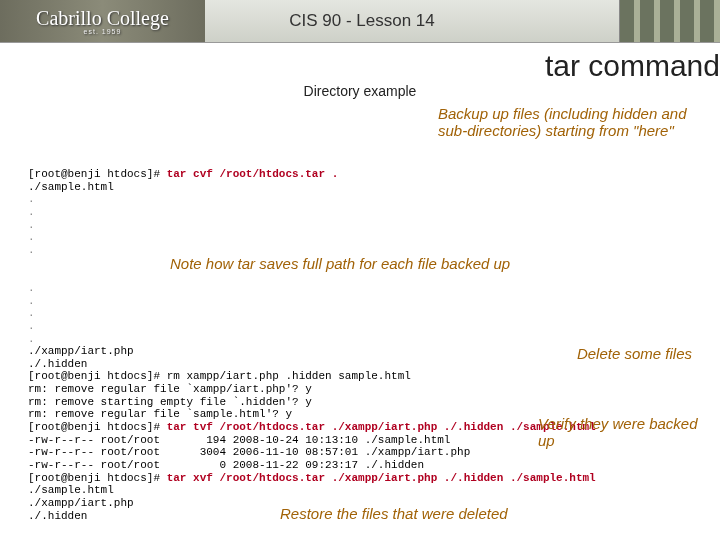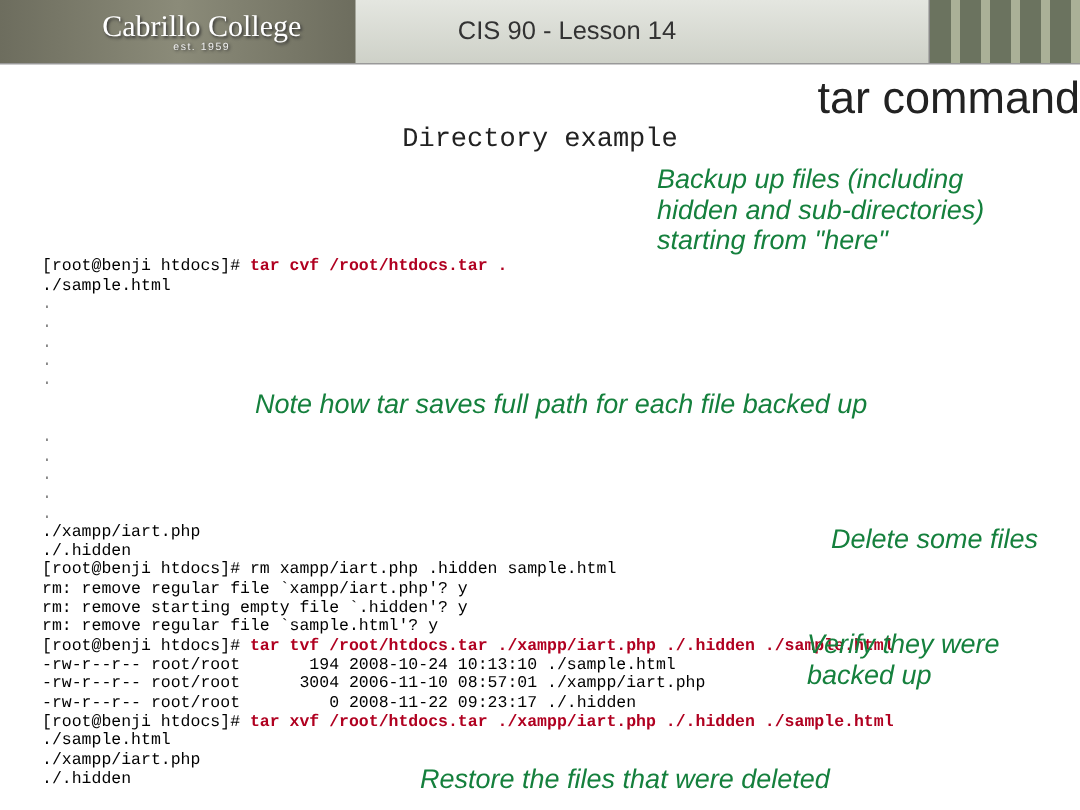--- a/index.html
+++ b/index.html
@@ -20,21 +20,20 @@
     display: flex;
     align-items: center;
   }
   .logo-wrap {
     width: 205px;
     height: 42px;
     background: linear-gradient(to right,#6d6d5e,#8b8b79 50%,#6d6d5e);
     display:flex;
     align-items:center;
     justify-content:center;
-    padding-left:32px;
   }
   .logo {
     font-family: "Brush Script MT","Comic Sans MS",cursive;
     color:#fff;
     font-size: 20px;
     line-height:1;
     text-shadow:1px 1px 2px #333;
   }
   .logo small{
     display:block;
@@ -61,40 +60,39 @@
     text-align:right;
     margin:6px 0 0;
     font-weight:normal;
     font-size:30px;
     color:#222;
   }
   h2.subtitle{
     text-align:center;
     margin:0 0 6px;
     font-weight:normal;
-    font-size:18px;
+    font-size:14px;
     color:#222;
-    font-family:Liberation Mono, monospace;
   }
   .term{
     font-family: "Courier New", monospace;
     font-size: 11px;
     line-height: 1.15;
     color:#000;
     padding: 0 28px;
     white-space: pre;
     position:relative;
   }
   .cmd{ color:#b00020; font-weight:bold;}
   .ann{
     position:absolute;
     font-family: Arial, sans-serif;
     font-style: italic;
-    color:#15803d;
-    font-size:18px;
+    color:#a16207;
+    font-size:15px;
     white-space:normal;
   }
   .ann1{ right:22px; top:0; width:260px;}
   .ann2{ left:170px; top:128px; width:460px;margin-top:22px;}
   .ann3{ right:28px; top:240px; width:160px; text-align:right;}
   .ann4{ right:22px; top:310px; width:160px; text-align:left;}
   .ann5{ left:280px; top:400px; width:360px;}
   .tiny{color:#888;}
 </style>
 </head>

